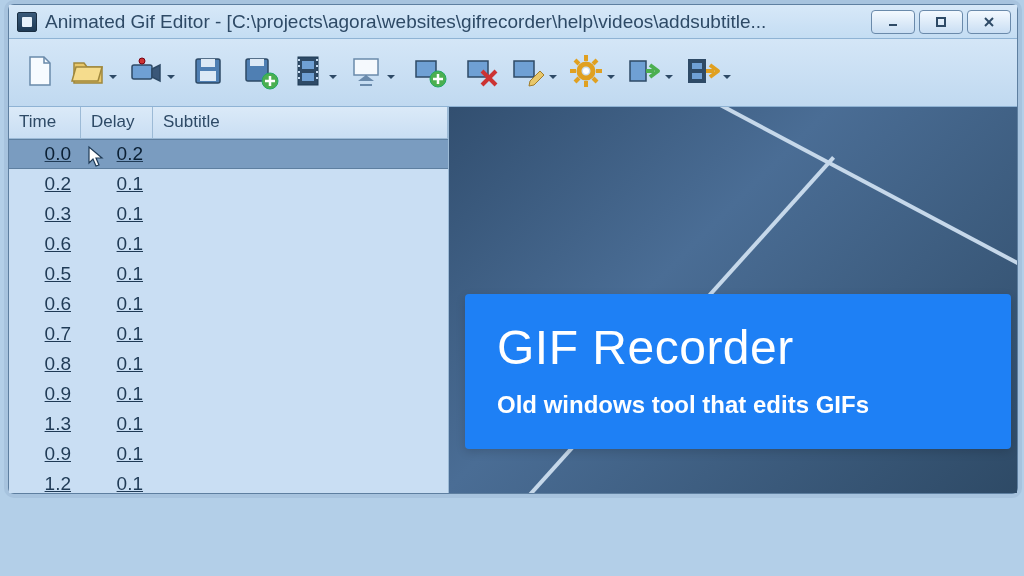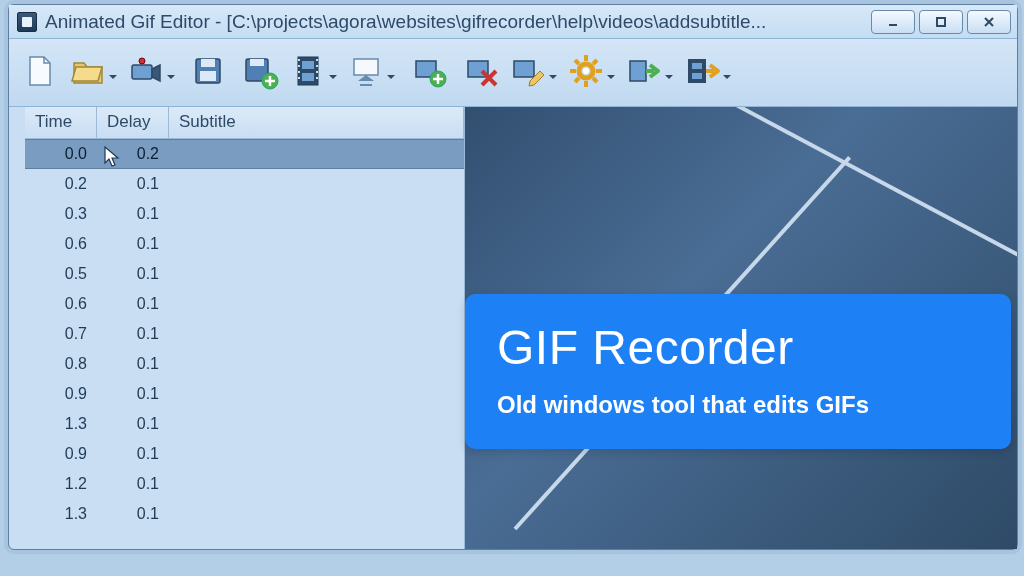--- a/index.html
+++ b/index.html
@@ -9,21 +9,21 @@
     width: 1024px;
     height: 576px;
     font-family: "Segoe UI", Tahoma, Arial, sans-serif;
     background: #b3cfe8;
     overflow: hidden;
     position: relative;
   }
   .window {
     position: absolute;
     left: 8px; top: 4px;
-    width: 1010px; height: 546px;
+    width: 1010px; height: 490px;
     background: #c9def3;
     border: 1px solid #5e7fa0;
     border-radius: 6px;
     box-shadow: 0 0 0 4px rgba(140,170,200,0.3);
   }
   
   .titlebar {
     display: flex;
     align-items: center;
     height: 34px;
@@ -86,38 +86,37 @@
   .main {
     display:flex;
     height: calc(100% - 34px - 68px);
   }
   .framelist {
     width: 440px;
     background:#c9def3;
     border-right:1px solid #9cbad6;
     overflow:hidden;
     position:relative;
-    margin-left:16px;
   }
   .listhead {
     display:flex;
     background:linear-gradient(#dbeaf8,#c9def3);
     border-bottom:1px solid #9cbad6;
     height:32px;
     font-size:17px;
     color:#2e4a66;
   }
   .listhead > div {
     padding:5px 10px;
     border-right:1px solid #9cbad6;
   }
   .c-time { width:72px; }
   .c-delay { width:72px; }
   .c-sub { flex:1; }
-  .rows { font-size:16px; color:#1f3a55; }
+  .rows { font-size:19px; color:#1f3a55;text-decoration:underline; }
   .row {
     display:flex;
     height:30px;
     align-items:center;
   }
   .row > div { padding:0 10px; }
   .row .c-time, .row .c-delay { text-align:right; width:72px; }
   .row.sel {
     background:#7a9cc0;
     color:#0a1f33;
@@ -148,21 +147,21 @@
     transform-origin:left center;
   }
   .line1 { left:260px; top:-10px; width:360px; transform:rotate(28deg); }
   .line2 { left:50px; top:420px; width:500px; transform:rotate(-48deg); }
   
   .card {
     position:absolute;
     left:465px; top:294px;
     width:546px;
     background:#1e80f5;
-    border-radius:10px;
+    border-radius:4px;
     padding:26px 32px 30px;
     color:#fff;
     box-shadow:0 3px 10px rgba(0,0,0,0.15);
   }
   .card h1 {
     margin:0 0 16px 0;
     font-size:48px;
     font-weight:500;
     letter-spacing:0.5px;
   }

